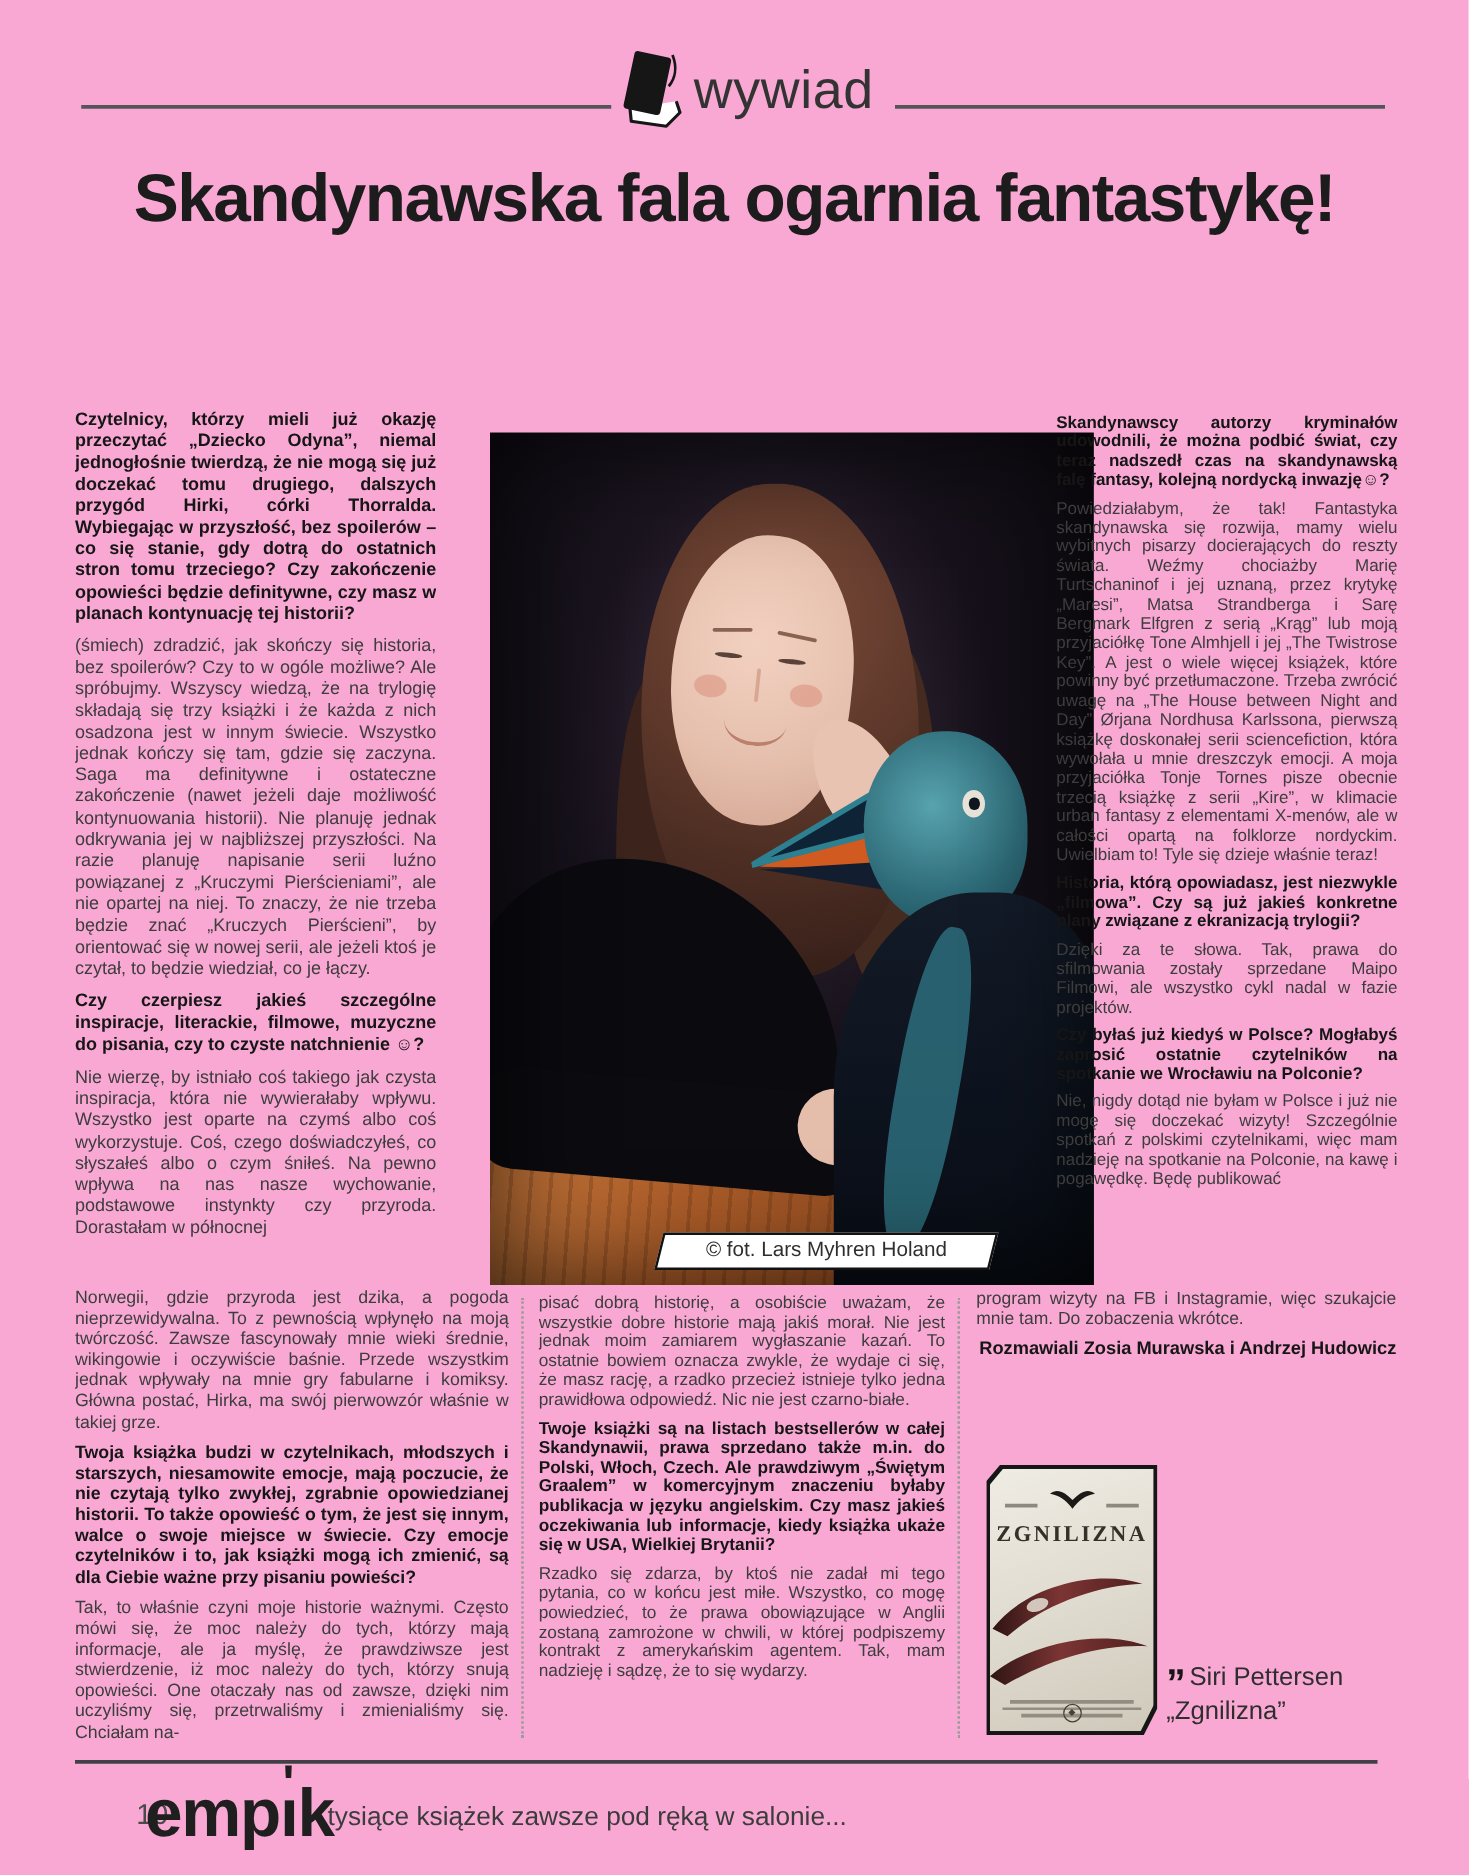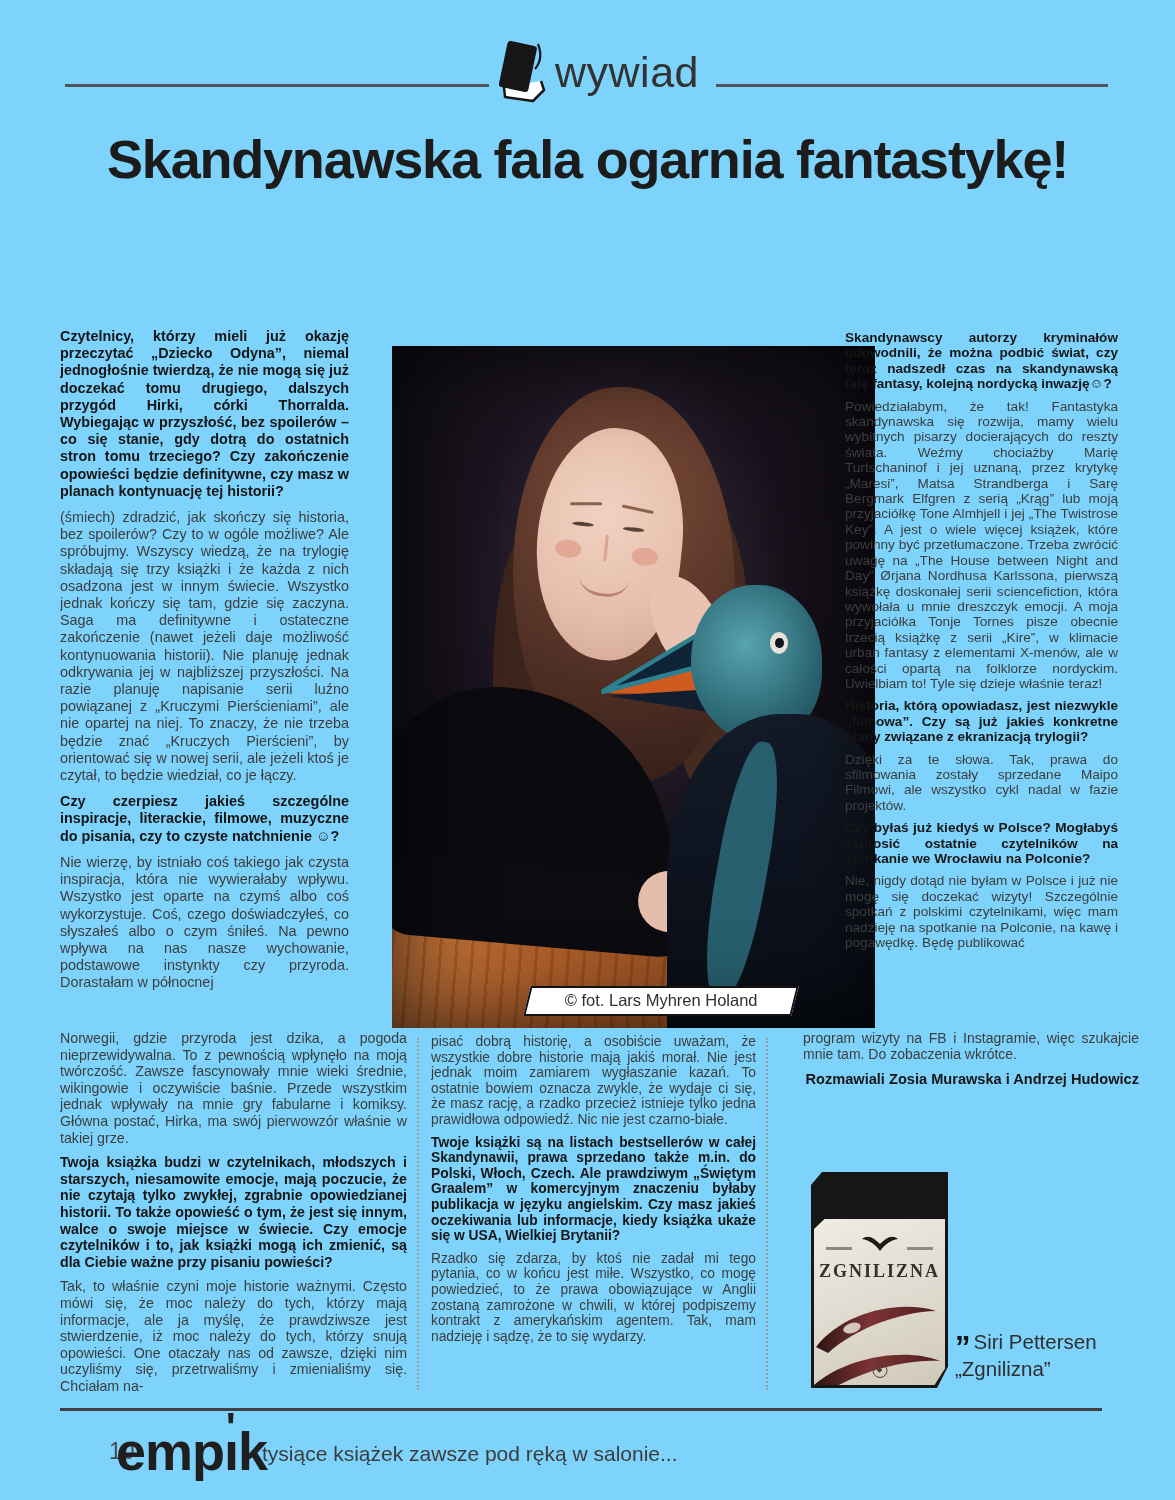--- a/index.html
+++ b/index.html
@@ -1,16 +1,16 @@
 <!DOCTYPE html>
 <html><head>
 <meta charset="utf-8">
 <style>
   html,body{margin:0;padding:0;background:#ffffff;}
-  .page{position:relative;width:1175px;height:1500px;background:#7dd3fc;overflow:hidden;
+  .page{position:relative;width:1175px;height:1500px;background:#f9a8d4;overflow:hidden;
         font-family:"Liberation Sans","DejaVu Sans",sans-serif;}
 
   
   .rule{position:absolute;height:3px;background:#54545c;}
   .rule-left{left:65px;top:84px;width:424px;}
   .rule-right{left:716px;top:84px;width:392px;}
   .section-head{position:absolute;left:495px;top:40px;display:flex;align-items:flex-start;}
   .book-icon{width:52px;height:64px;}
   .section-label{font-size:43px;color:#333;font-weight:400;letter-spacing:.5px;margin-left:8px;line-height:64px;}
 
@@ -28,21 +28,21 @@
                 font-size:14.4px;line-height:17.2px;}
   .col-right-top{left:845px;top:330px;width:273px;height:690px;overflow:hidden;
                  font-size:13.6px;line-height:15.4px;}
   .col-right-top p{margin-bottom:7px;}
   .col-left-bottom{left:60px;top:1030px;width:347px;height:362px;overflow:hidden;
                    font-size:14.2px;line-height:16.6px;}
   .col-left-bottom p{margin-bottom:8px;}
   .col-mid-bottom{left:431px;top:1034px;width:325px;height:358px;overflow:hidden;
                   font-size:13.8px;line-height:15.6px;}
   .col-mid-bottom p{margin-bottom:7px;}
-  .col-right-bottom{left:803px;top:1030px;width:336px;height:365px;
+  .col-right-bottom{left:781px;top:1030px;width:336px;height:365px;
                     font-size:14px;line-height:16.2px;}
   .attribution{margin:8px 0 0;font-weight:700;color:#161616;text-align:right;font-size:14.6px;}
   .dotsep{position:absolute;width:0;border-left:2px dotted #9b9b9b;}
   .dotsep-1{left:417px;top:1038px;height:352px;}
   .dotsep-2{left:766px;top:1038px;height:352px;}
 
   
   .photo{position:absolute;left:352px;top:330px;width:483px;height:682px;overflow:hidden;
          background:radial-gradient(ellipse at 45% 32%,#251d2b 0%,#151019 48%,#0a080d 100%);}
   .photo *{position:absolute;}
@@ -86,21 +86,21 @@
   .photo-caption{left:135px;top:640px;width:268px;height:30px;background:#fff;
                  border:2.5px solid #121212;transform:skewX(-14deg);box-sizing:border-box;}
   .photo-caption span{position:static;display:block;transform:skewX(14deg);text-align:center;
                       font-size:16.5px;line-height:25px;color:#2f2f2f;}
 
   
   .book-cover{position:absolute;left:8px;top:142px;width:137px;height:216px;background:#161616;
               clip-path:polygon(8% 0,100% 0,100% 90%,92% 100%,0 100%,0 6%);}
   .book-cover-inner{position:absolute;inset:3px;
               clip-path:polygon(8% 0,100% 0,100% 90%,92% 100%,0 100%,0 6%);
-              background:linear-gradient(160deg,#efece4 0%,#ddd8cc 60%,#cfc9ba 100%);margin-top:44px;}
+              background:linear-gradient(160deg,#efece4 0%,#ddd8cc 60%,#cfc9ba 100%);}
   .raven-icon{position:absolute;left:50%;top:14px;transform:translateX(-50%);width:38px;height:20px;}
   .cover-microtext{position:absolute;top:28px;height:2.5px;background:#8d897e;width:26px;}
   .cover-microtext.l{left:12px;} .cover-microtext.r{right:12px;}
   .book-title{position:absolute;left:0;right:0;top:44px;margin:0;text-align:center;
               font-family:"Liberation Serif","DejaVu Serif",serif;font-size:18px;font-weight:700;
               letter-spacing:2px;color:#34302a;}
   .claws-art{position:absolute;left:0;top:76px;width:131px;height:100px;}
   .cover-lines{position:absolute;left:0;right:0;top:182px;}
   .cover-lines div{height:2.5px;background:#928d81;margin:3px auto;}
   .cl1{width:76%;} .cl2{width:84%;} .cl3{width:62%;}

